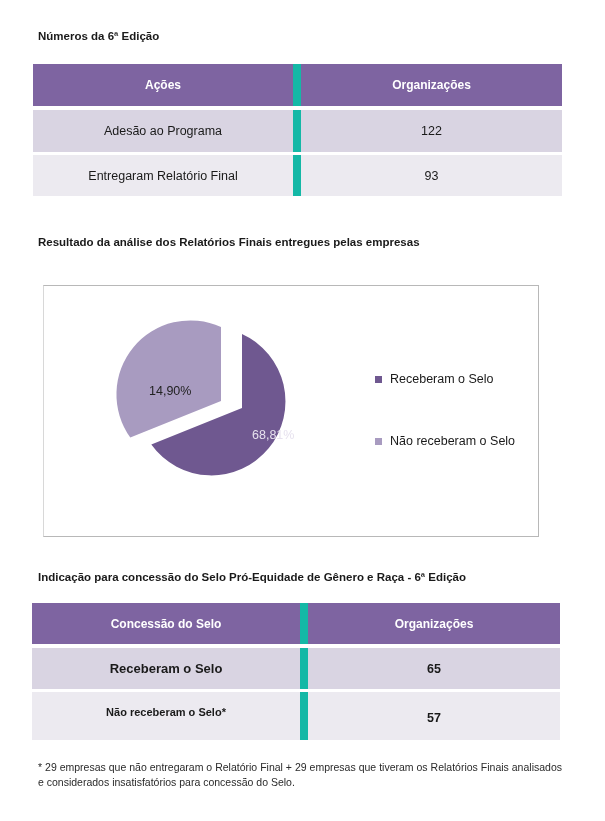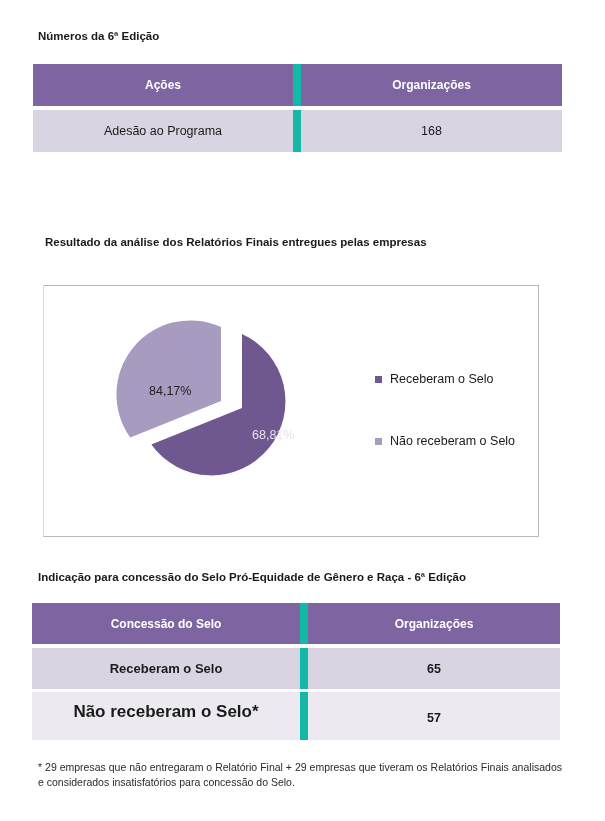--- a/index.html
+++ b/index.html
@@ -32,39 +32,43 @@
       <tr style="height:42px;">
     <th class="th cell-l" style="width:260px;">Ações</th>
     <th class="th">Organizações</th>
   </tr>
   <tr class="gap">
         <td></td>
         <td></td>
       </tr>
   <tr style="height:42px;margin-left:16px;">
     <td class="r1 cell-l">Adesão ao Programa</td>
-    <td class="r1">168</td>
+    <td class="r1">122</td>
   </tr>
   <tr class="gap" style="height:3px;">
         <td style="height:3px;"></td>
         <td style="height:3px;"></td>
       </tr>
+  <tr style="height:41px;">
+    <td class="r2 cell-l">Entregaram Relatório Final</td>
+    <td class="r2">93</td>
+  </tr>
 </tbody>
   </table>
 
-<div class="abs section-title" style="left:45px; top:236px;">Resultado da análise dos Relatórios Finais entregues pelas empresas</div>
+<div class="abs section-title" style="left:38px; top:236px;">Resultado da análise dos Relatórios Finais entregues pelas empresas</div>
 
 <div class="chart-box">
   <svg width="494" height="250" style="position:absolute; left:0; top:0;">
 
     <path d="M198,122 L198,48 A74,74 0 1 1 107.3,158.5 Z" fill="#6f5890"></path>
 
     <path d="M177,115 L86.3,151.5 A74,74 0 0 1 177,41 Z" fill="#a89bc0"></path>
   </svg>
-  <div class="abs" style="left:105px; top:98px; font-size:12.5px; color:#222;">84,17%</div>
+  <div class="abs" style="left:105px; top:98px; font-size:12.5px; color:#222;">14,90%</div>
   <div class="abs" style="left:208px; top:142px; font-size:12.5px; color:#e6e1ee;text-align:right;">68,81%</div>
 
   <div class="legend-item" style="left:331px; top:86px;">
     <span class="legend-swatch" style="background:#6f5890;"></span>
     <span>Receberam o Selo</span>
   </div>
   <div class="legend-item" style="left:331px; top:148px;">
     <span class="legend-swatch" style="background:#a89bc0;"></span>
     <span>Não receberam o Selo</span>
   </div>
@@ -84,19 +88,19 @@
       </tr>
   <tr style="height:41px;">
     <td class="r1 cell-l bold" style="font-size:13px;">Receberam o Selo</td>
     <td class="r1 bold">65</td>
   </tr>
   <tr class="gap" style="height:3px;">
         <td style="height:3px;"></td>
         <td style="height:3px;"></td>
       </tr>
   <tr style="height:48px;">
-    <td class="r2 cell-l bold" style="font-size:17px; padding-bottom:8px;">Não receberam o Selo*</td>
+    <td class="r2 cell-l bold" style="font-size:11px; padding-bottom:8px;">Não receberam o Selo*</td>
     <td class="r2 bold" style="padding-top:4px;">57</td>
   </tr>
 </tbody>
   </table>
 
 <div class="footnote">* 29 empresas que não entregaram o Relatório Final + 29 empresas que tiveram os Relatórios Finais analisados e considerados insatisfatórios para concessão do Selo.</div>
 
 </body></html>

